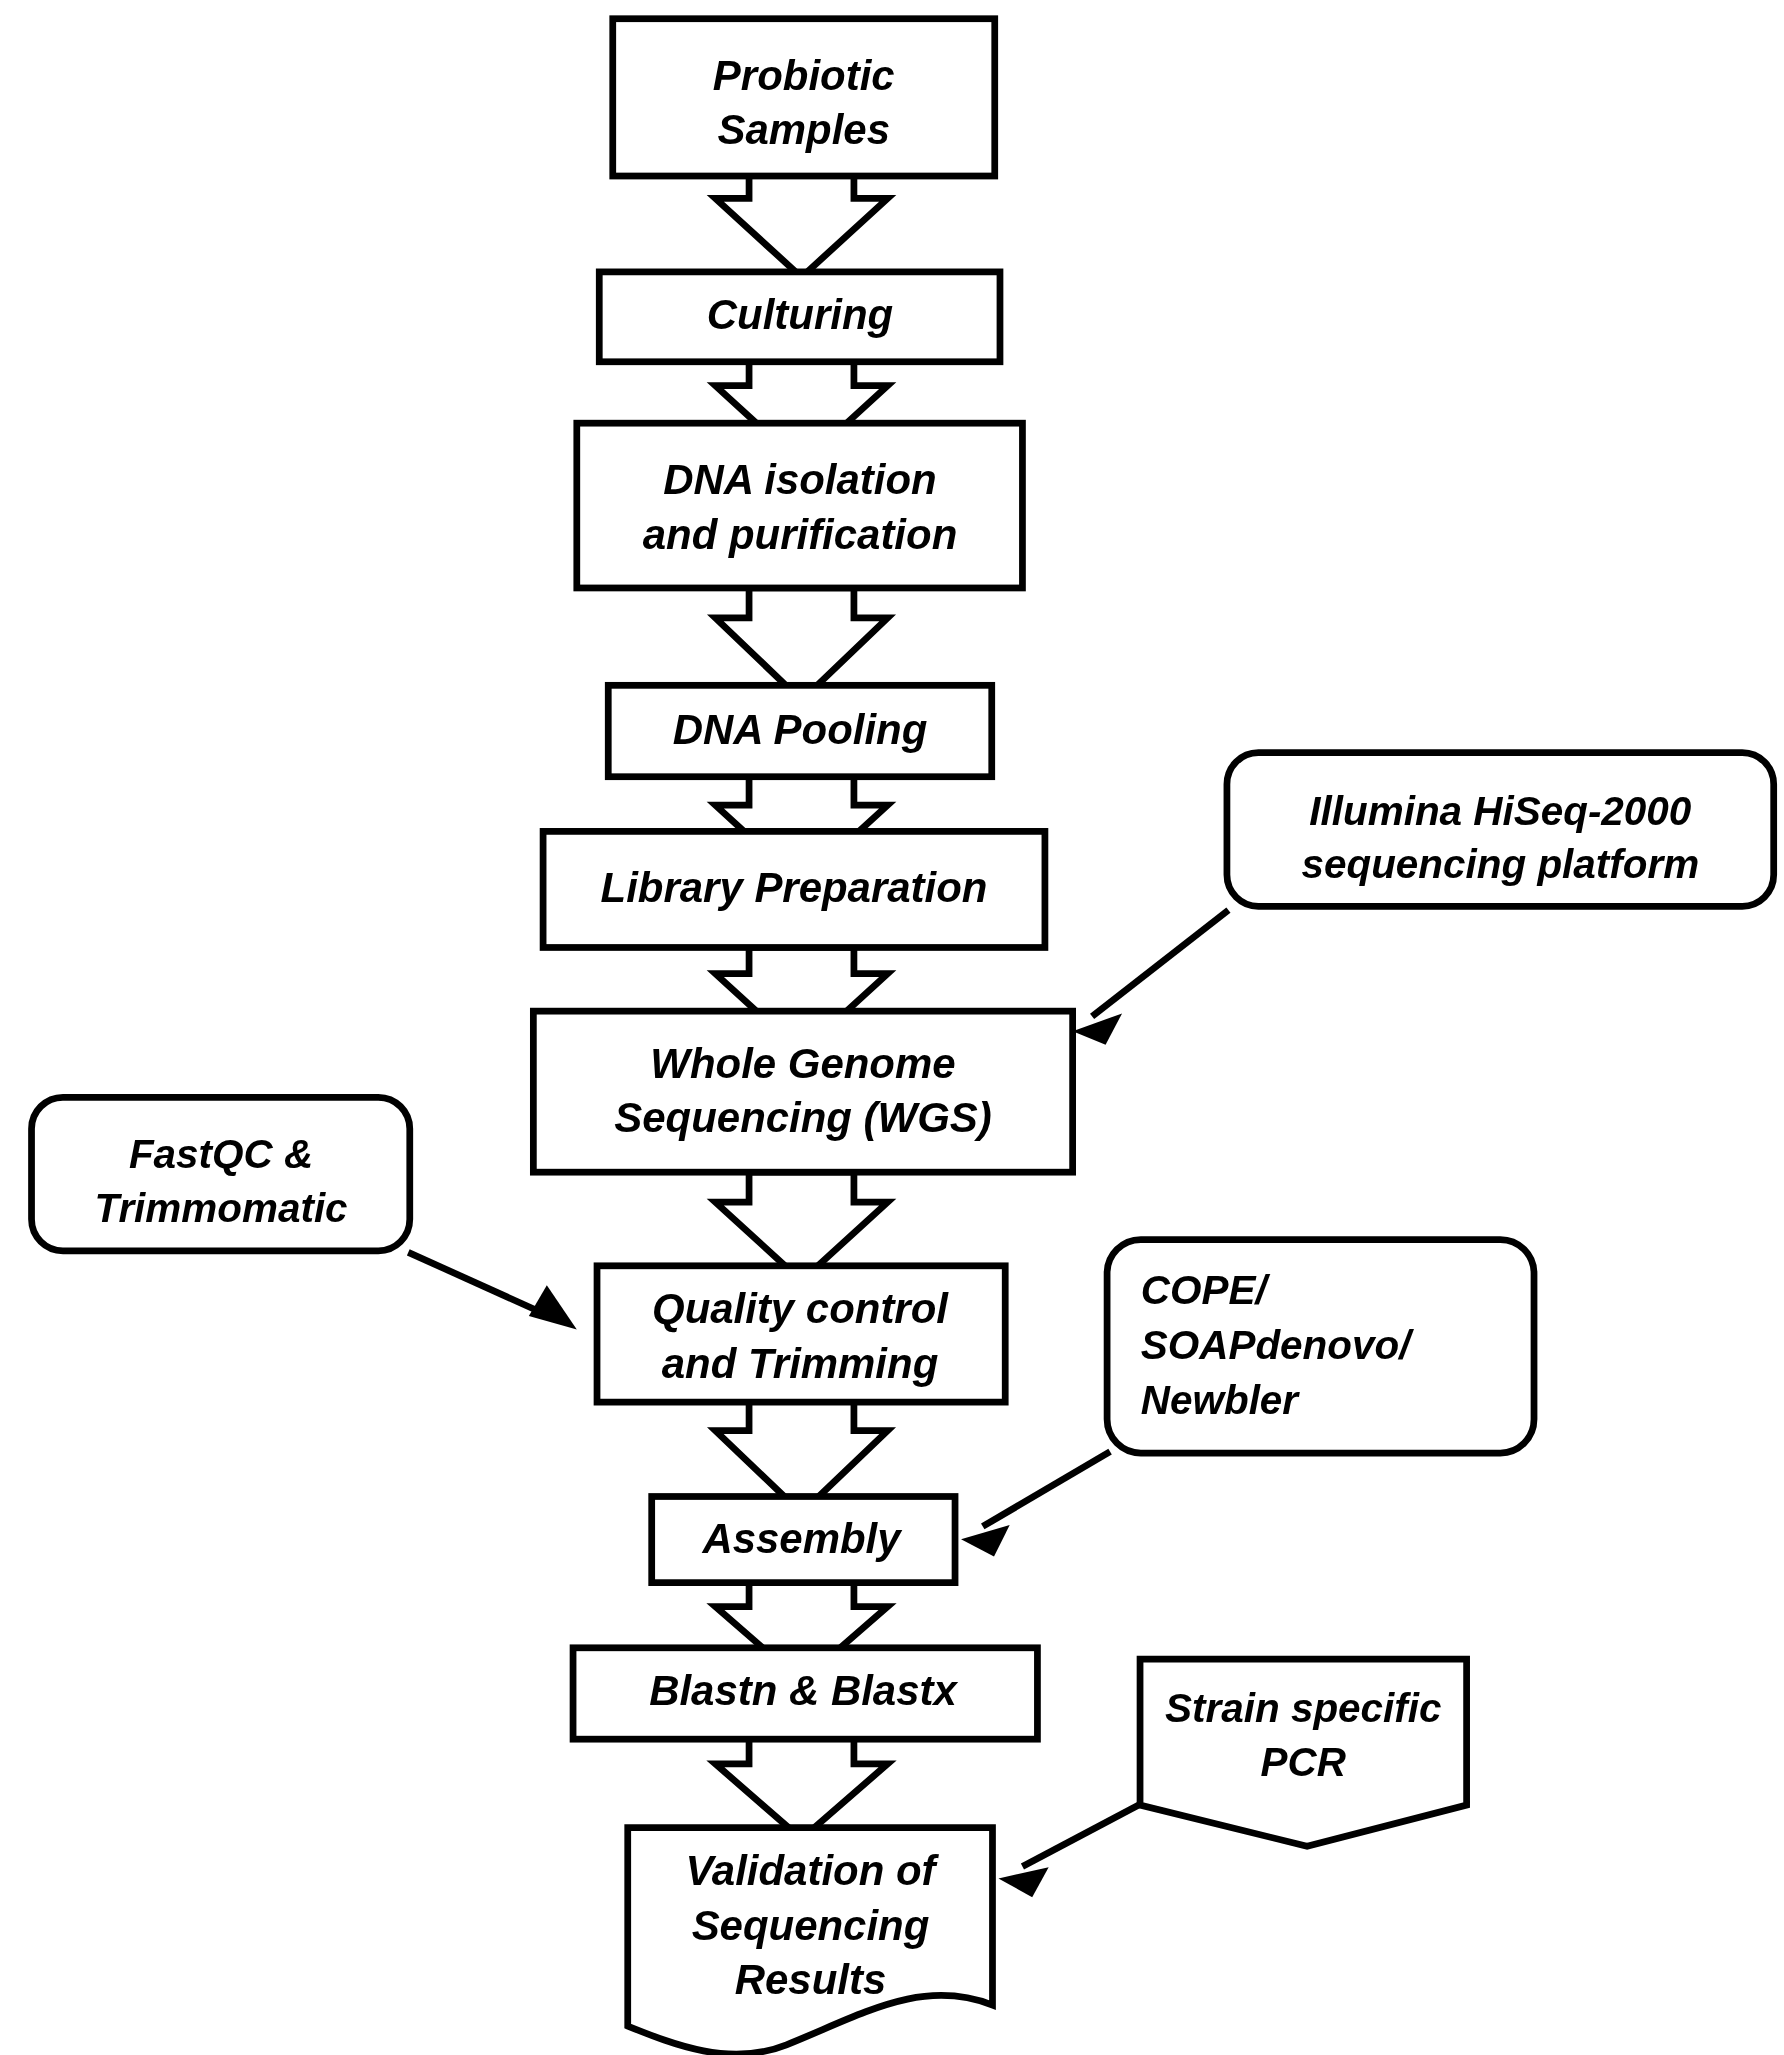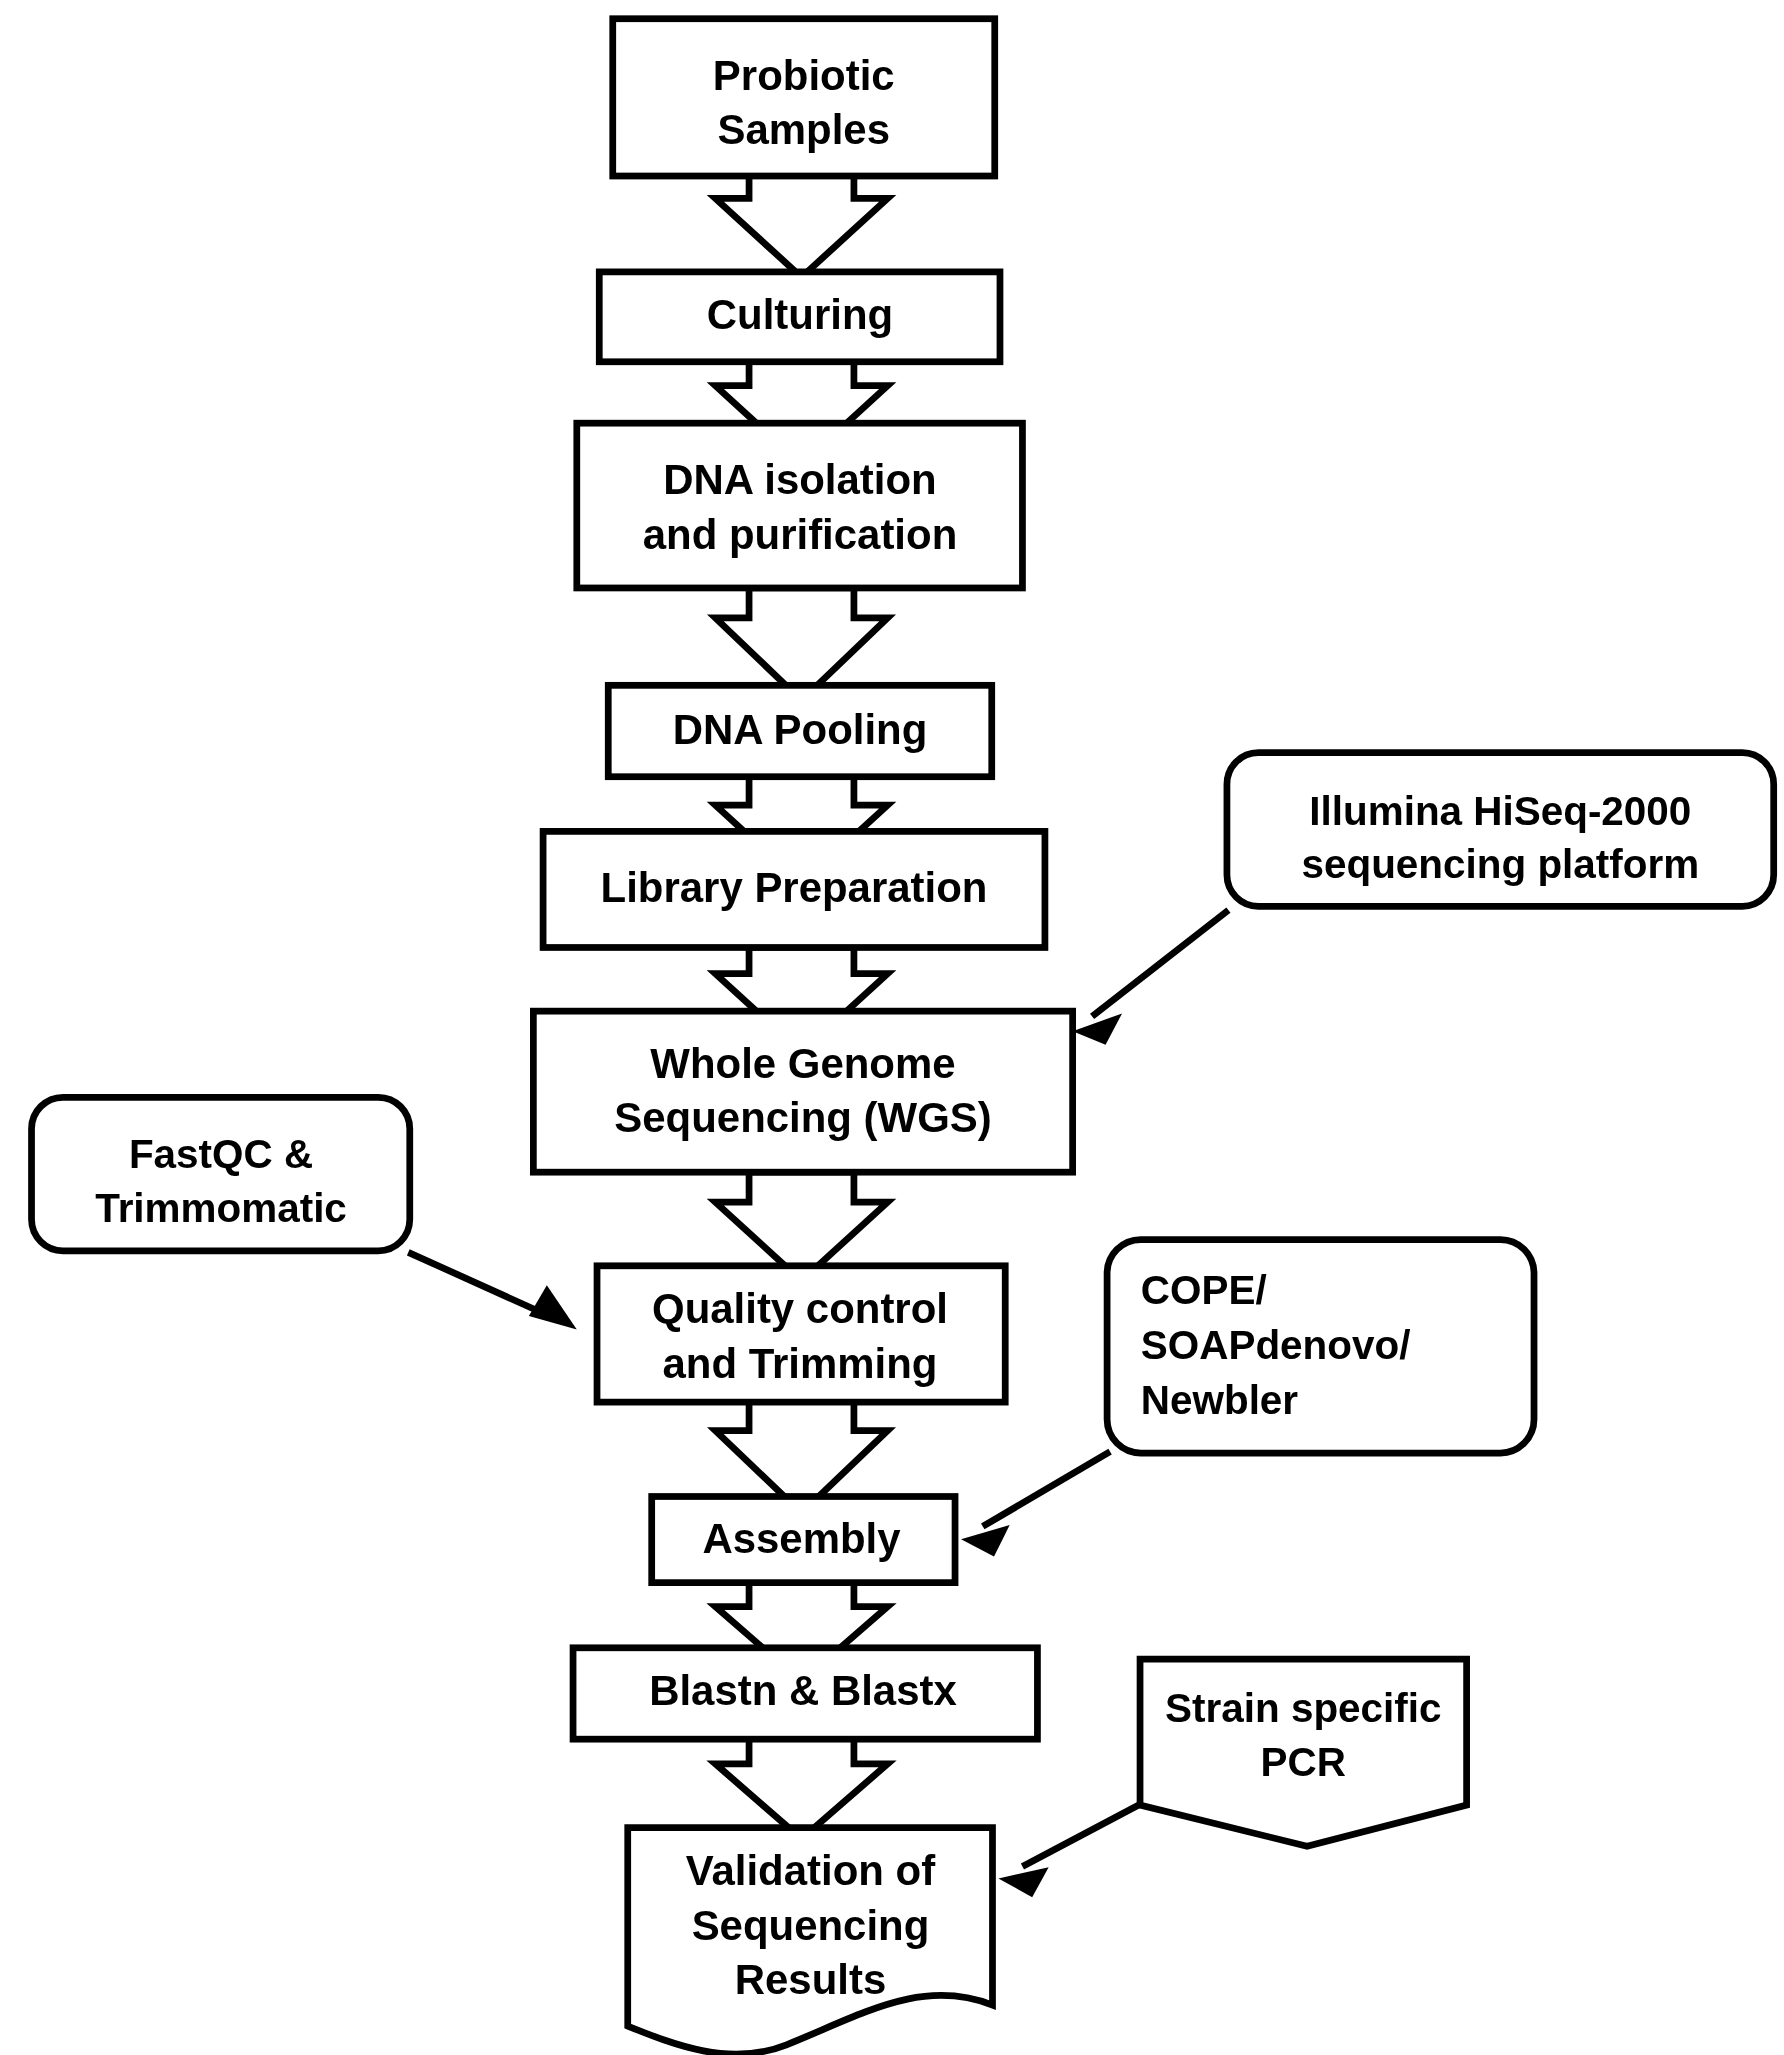--- a/index.html
+++ b/index.html
@@ -6,20 +6,21 @@
     margin: 0;
     padding: 0;
     background: #ffffff;
   }
   #canvas {
     position: relative;
     width: 1785px;
     height: 2056px;
     background: #ffffff;
     font-family: "Liberation Sans", sans-serif;
+    font-style: italic;
   }
   svg#flow {
     display: block;
     width: 1785px;
     height: 2056px;
   }
   .node-rect {
     fill: #ffffff;
     stroke: #000000;
     stroke-width: 9;

